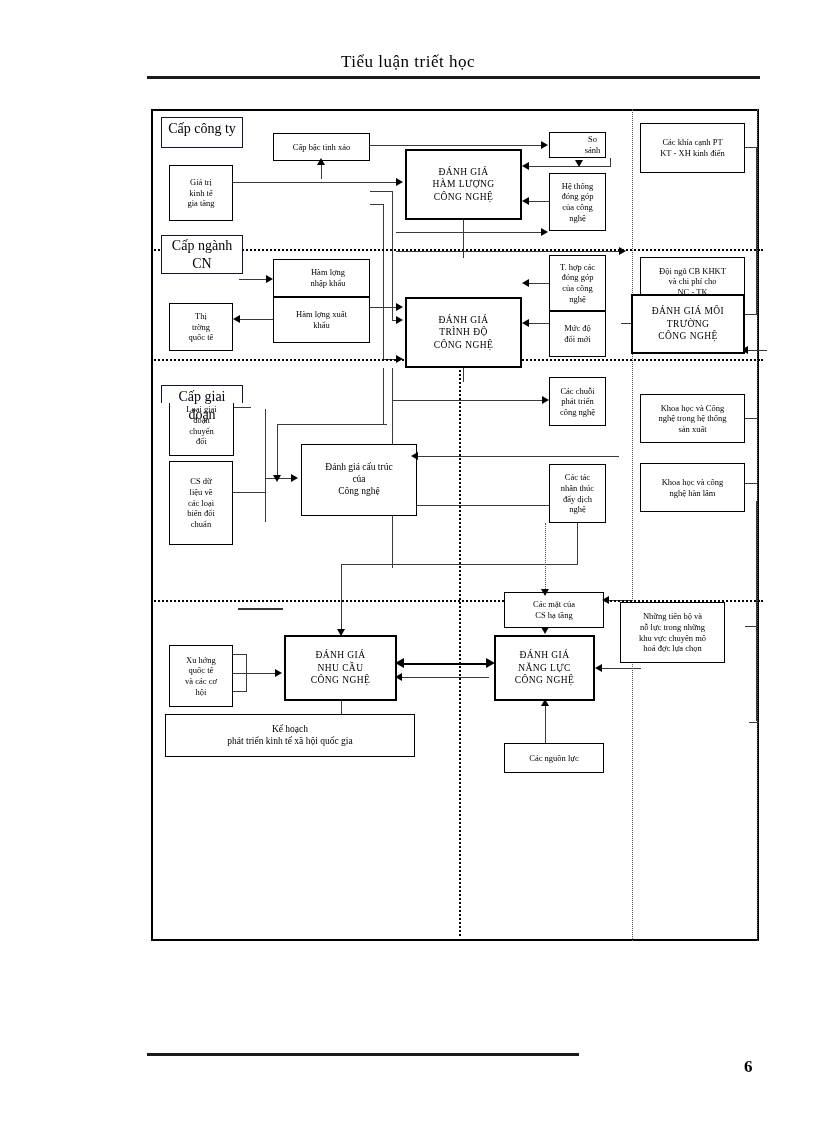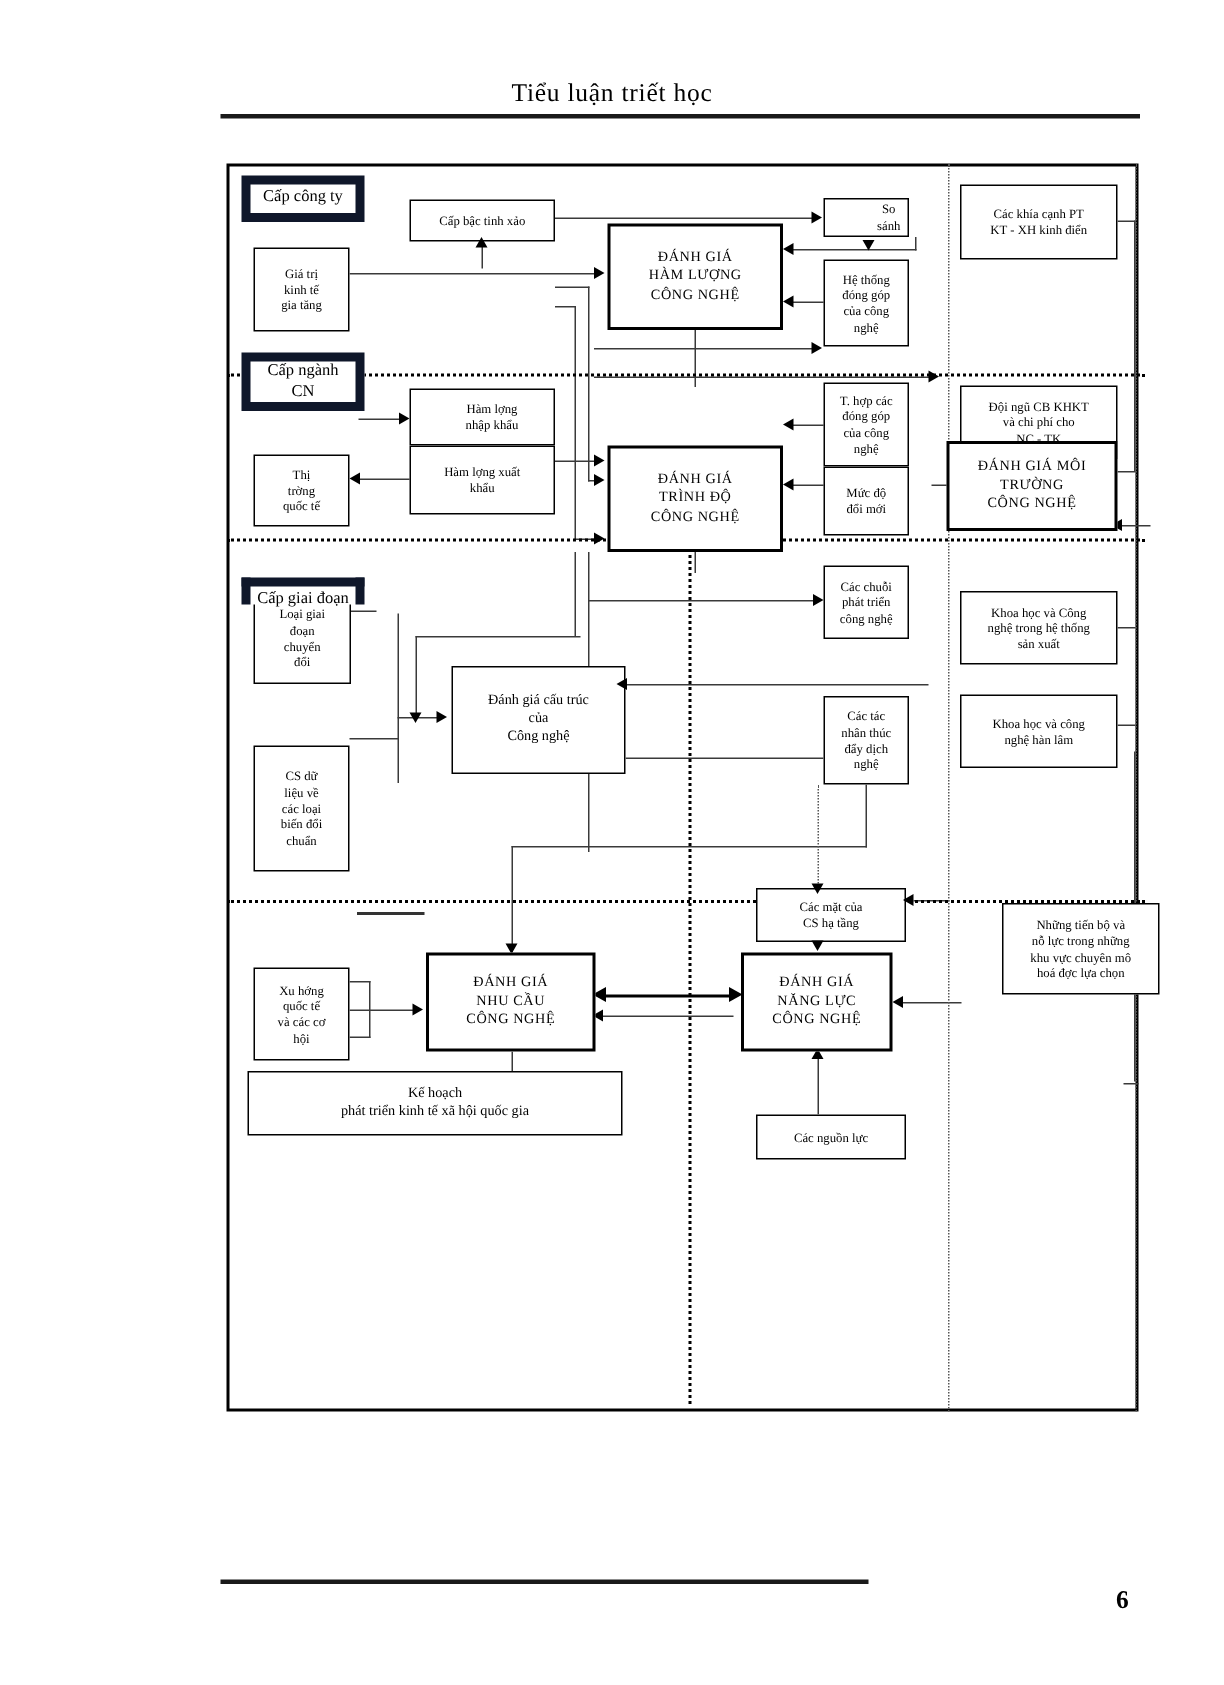--- a/index.html
+++ b/index.html
@@ -73,24 +73,24 @@
     z-index: 6;
   }
   .bx.thick {
     border: 2.5px solid #000;
     font-size: 9.5px;
     letter-spacing: 0.4px;
     line-height: 1.3;
     z-index: 8;
   }
   .bx.tagbox {
-    border: 6px solid #0f172a;
+    border: 1px solid #0f172a;
     align-items: flex-start;
     justify-content: flex-end;
-    font-size: 11px;
+    font-size: 14px;
     padding: 2px 4px;
     z-index: 9;
   }
   .bx.wide { font-size: 9.5px; }
   .lbl-center { text-align: center; width: 100%; }
 
   
   .ln {
     position: absolute;
     background: #3a3a3a;
@@ -244,21 +244,21 @@
 CÔNG NGHỆ</span>
     </div>
 
     <div class="bx" style="left:16px; top:284px; width:65px; height:61px;">
       <span>Loại giai
 đoạn
 chuyển
 đổi</span>
     </div>
 
-    <div class="bx" style="left:16px; top:350px; width:64px; height:84px;margin-top:36px;">
+    <div class="bx" style="left:16px; top:350px; width:64px; height:84px;">
       <span>CS dữ
 liệu về
 các loại
 biến đổi
 chuẩn</span>
     </div>
 
     <div class="bx wide" style="left:148px; top:333px; width:116px; height:72px;">
       <span>Đánh giá cấu trúc
 của
@@ -315,21 +315,21 @@
 
     <div class="bx wide" style="left:12px; top:603px; width:250px; height:43px;">
       <span>Kế hoạch
 phát triển kinh tế xã hội quốc gia</span>
     </div>
 
     <div class="bx" style="left:351px; top:632px; width:100px; height:30px;">
       <span>Các nguồn lực</span>
     </div>
 
-    <div class="bx" style="left:515px; top:491px; width:105px; height:61px;">
+    <div class="bx" style="left:467px; top:491px; width:105px; height:61px;">
       <span>Những tiến bộ và
 nỗ lực trong những
 khu vực chuyên mô
 hoá đợc   lựa chọn</span>
     </div>
 
 
     <div class="ln h" style="left:217px; top:34px; width:172px;"></div>
     <div class="ar r" style="left:388px; top:30px;"></div>
 

